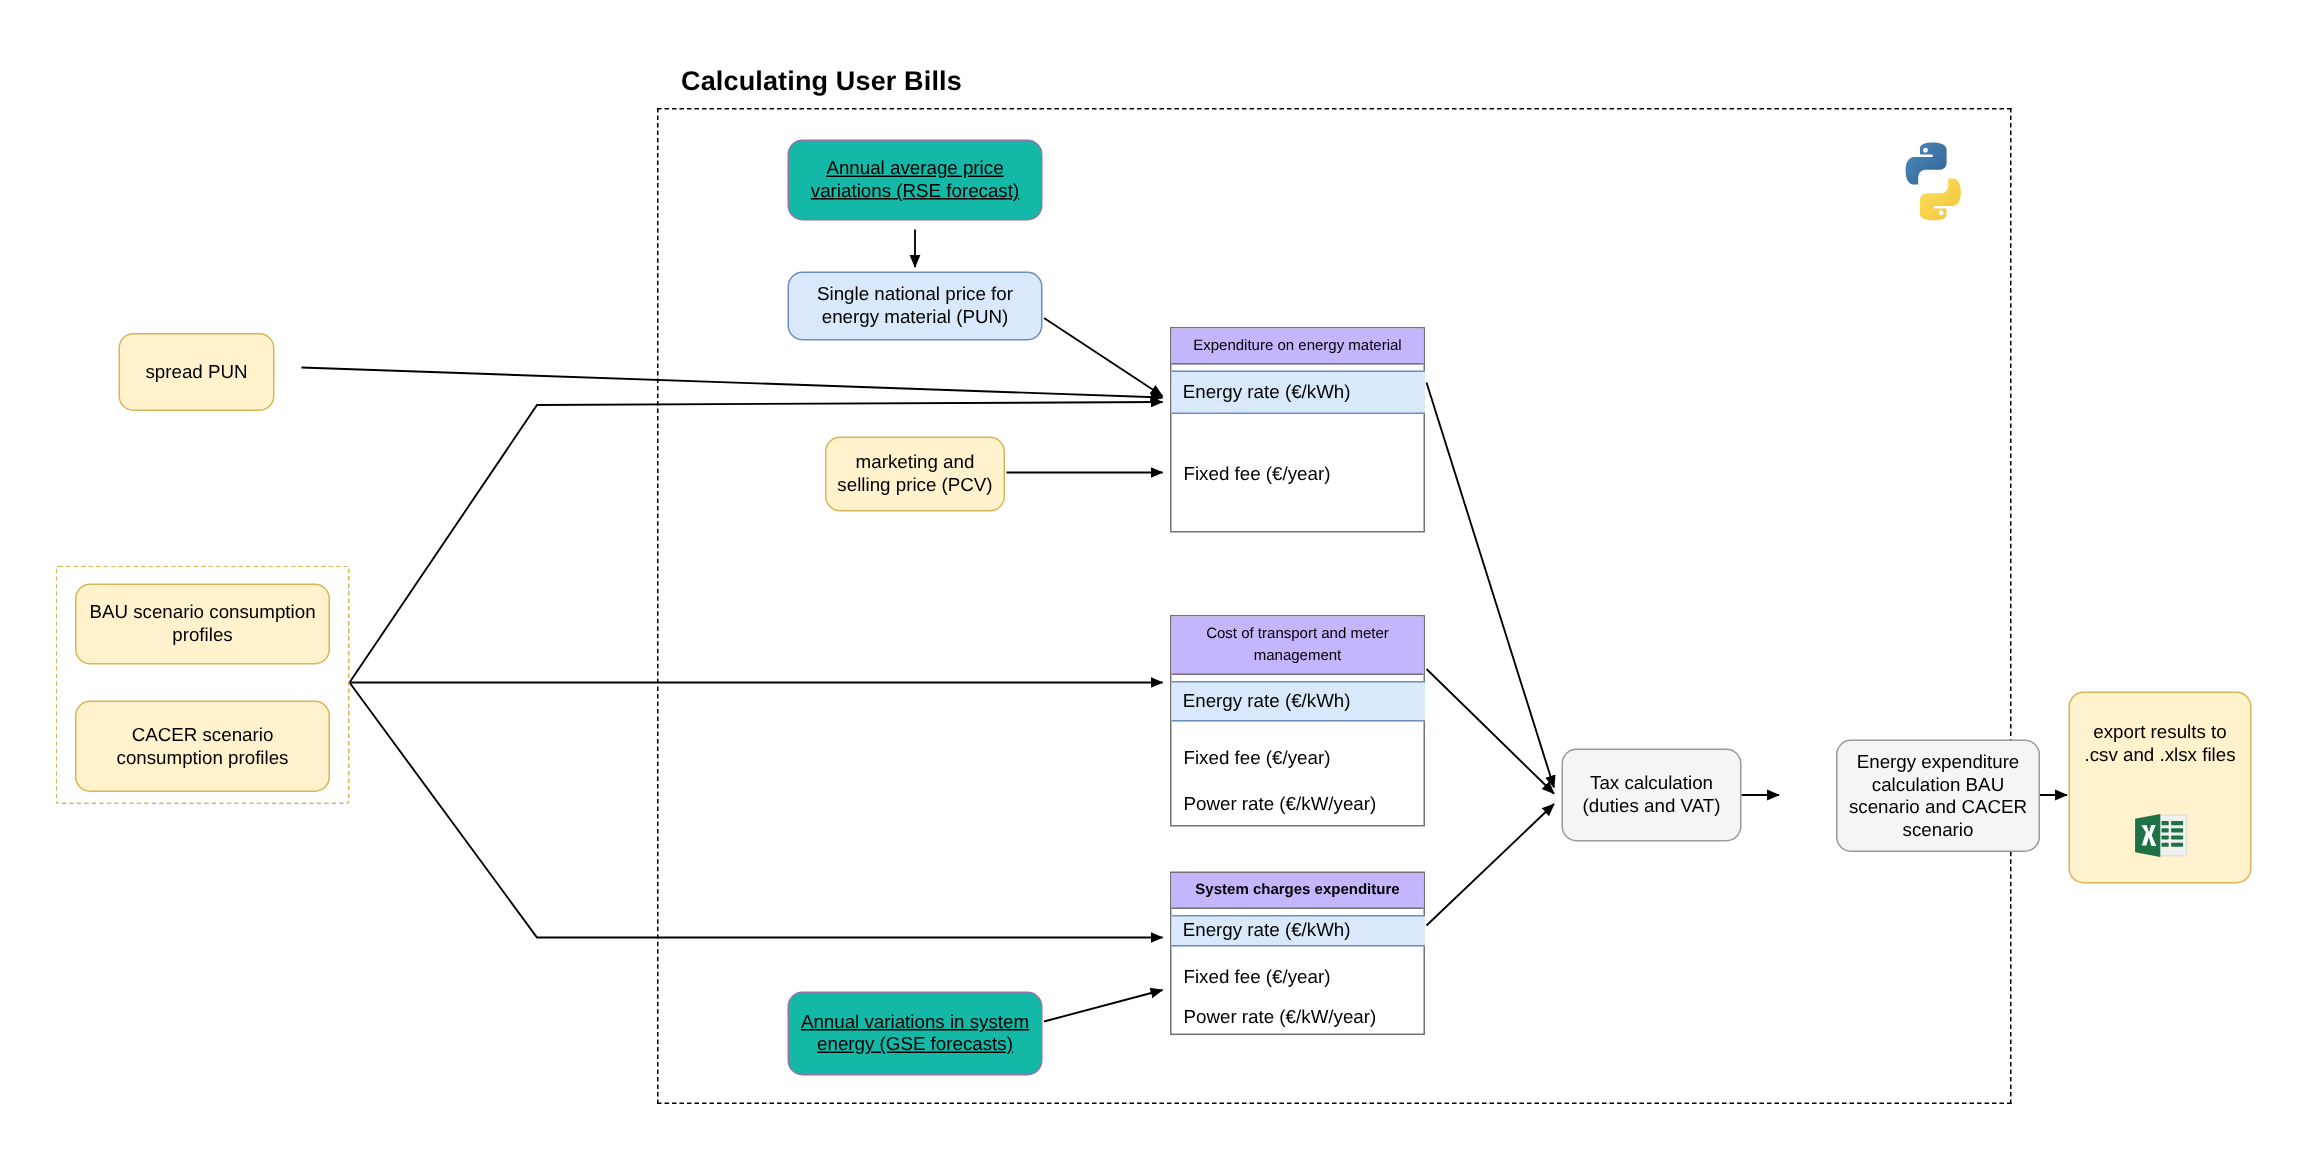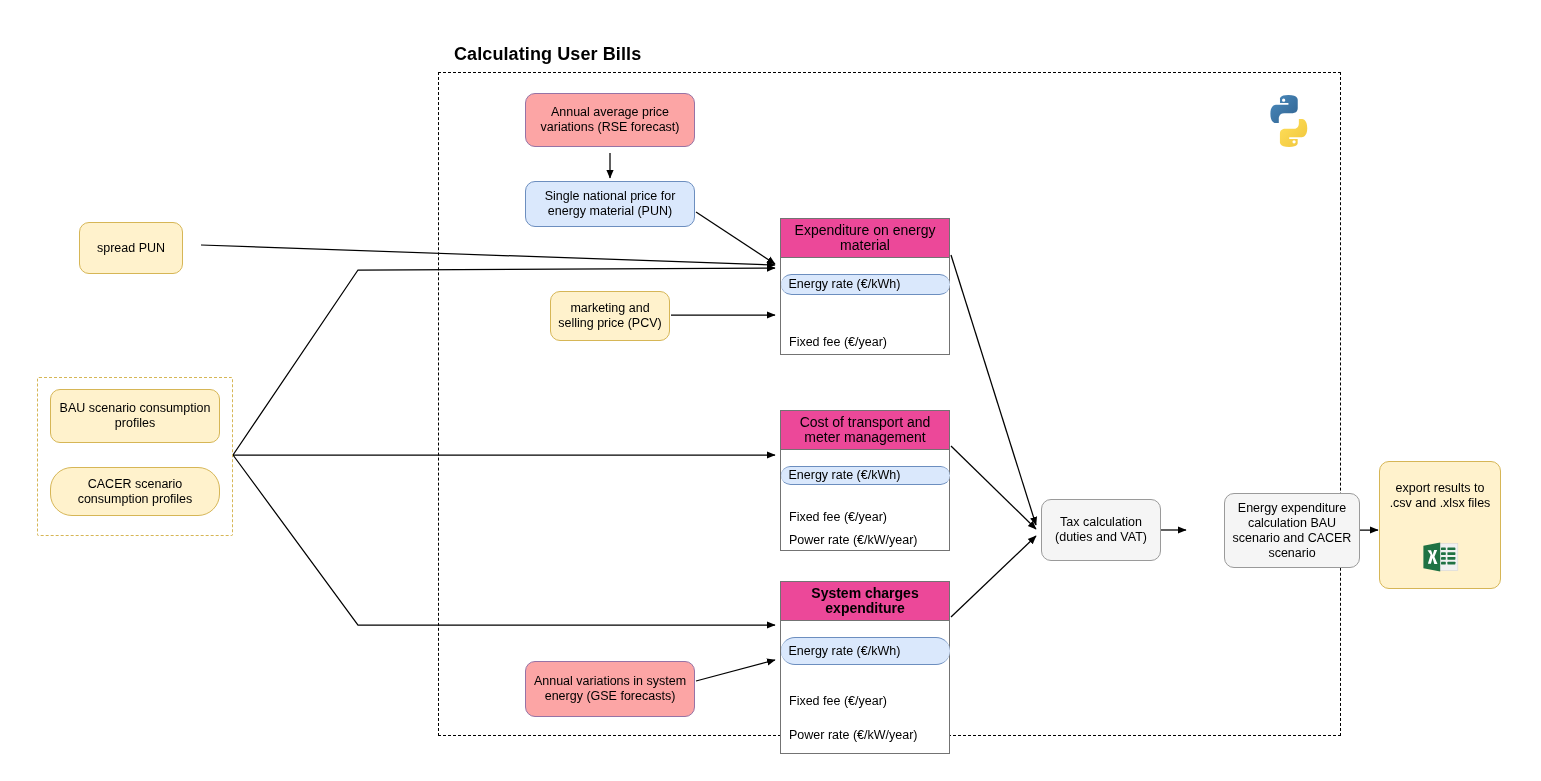--- a/index.html
+++ b/index.html
@@ -28,21 +28,21 @@
     display:flex;
     align-items:center;
     justify-content:center;
     text-align:center;
     font-size:12.5px;
     line-height:15px;
     border-radius:10px;
     padding:4px 7px;
   }
   .node-yellow{ background:#fff2cc; border:1.3px solid #d6b656; }
-  .node-purple{ background:#fca5a5; border:1.3px solid #9673a6; }
+  .node-purple{ background:#14b8a6; border:1.3px solid #9673a6;text-decoration:underline; }
   .node-blue{   background:#dae8fc; border:1.3px solid #6c8ebf; }
   .node-gray{   background:#f5f5f5; border:1.3px solid #9a9a9a; }
 
   
   .dash-box{
     position:absolute;
     box-sizing:border-box;
     background:transparent;
   }
   #boundary{
@@ -68,41 +68,40 @@
     position:absolute;
     box-sizing:border-box;
     border:1.2px solid #737373;
     background:#ffffff;
     display:flex;
     flex-direction:column;
     font-size:12.5px;
   }
   .tbl .th{
     box-sizing:border-box;
-    background:#ec4899;
+    background:#c4b5fd;
     border-bottom:1.2px solid #737373;
     text-align:center;
     padding:4px 6px;
     line-height:15px;
-    font-size:14px;
+    font-size:10px;
   }
   .tbl .th.bold{font-weight:bold;}
   .tbl .row{
     box-sizing:border-box;
     padding:0 8px;
     display:flex;
     align-items:center;
     line-height:15px;
   }
   .tbl .row.hl{
     background:#dae8fc;
     border-top:1.2px solid #6c8ebf;
     border-bottom:1.2px solid #6c8ebf;
-    margin:16px -0.5px;
-    border-radius:14px;
+    margin:4px -0.5px;
   }
   
   #python-logo{
     position:absolute;
     left:1258px; top:90px;
     width:62px; height:62px;
   }
   
   #excel-icon{
     position:absolute;
@@ -168,21 +167,21 @@
       </defs>
       <path fill="url(#pyb)" d="M54,9 C38,9 39,16 39,16 l0,7 15,0 0,3 -21,0 c0,0 -11,-1.2 -11,16 c0,17.2 9.5,16.6 9.5,16.6 l5.4,0 0,-8 c0,0 -0.3,-9.5 9.4,-9.5 l15.2,0 c0,0 9,0.15 9,-8.7 l0,-14.6 c0,0 1.4,-8.8 -16.5,-8.8 z M45.5,15.2 a2.9,2.9 0 1 1 0,5.8 a2.9,2.9 0 0 1 0,-5.8 z"></path>
       <path fill="url(#pyy)" d="M55.4,101 c16,0 15,-7 15,-7 l0,-7 -15,0 0,-3 21,0 c0,0 11,1.2 11,-16 c0,-17.2 -9.5,-16.6 -9.5,-16.6 l-5.4,0 0,8 c0,0 0.3,9.5 -9.4,9.5 l-15.2,0 c0,0 -9,-0.15 -9,8.7 l0,14.6 c0,0 -1.4,8.8 16.5,8.8 z M64,94.8 a2.9,2.9 0 1 1 0,-5.8 a2.9,2.9 0 0 1 0,5.8 z"></path>
     </svg>
   </div>
 
   <div class="node node-yellow" style="left:79px;top:222px;width:104px;height:52px;">spread PUN</div>
 
   <div class="node node-yellow" style="left:50px;top:389px;width:170px;height:54px;">BAU scenario consumption profiles</div>
 
-  <div class="node node-yellow" style="left:50px;top:467px;width:170px;height:49px;border-radius:22px;">CACER scenario consumption profiles</div>
+  <div class="node node-yellow" style="left:50px;top:467px;width:170px;height:61px;">CACER scenario consumption profiles</div>
 
   <div class="node node-purple" style="left:525px;top:93px;width:170px;height:54px;">Annual average price variations (RSE forecast)</div>
 
   <div class="node node-blue" style="left:525px;top:181px;width:170px;height:46px;">Single national price for energy material (PUN)</div>
 
   <div class="node node-yellow" style="left:550px;top:291px;width:120px;height:50px;">marketing and selling price (PCV)</div>
 
   <div class="node node-purple" style="left:525px;top:661px;width:170px;height:56px;">Annual variations in system energy (GSE forecasts)</div>
 
   <div class="tbl" style="left:780px;top:218px;width:170px;height:137px;">
@@ -201,21 +200,21 @@
       <span>Energy rate (€/kWh)</span>
     </div>
     <div class="row" style="height:28px;margin-top:7px;">
       <span>Fixed fee (€/year)</span>
     </div>
     <div class="row" style="height:28px;margin-top:5px;">
       <span>Power rate (€/kW/year)</span>
     </div>
   </div>
 
-  <div class="tbl" style="left:780px;top:581px;width:170px;height:173px;">
+  <div class="tbl" style="left:780px;top:581px;width:170px;height:109px;">
     <div class="th bold">System charges expenditure</div>
     <div class="row hl" style="height:28px;">
       <span>Energy rate (€/kWh)</span>
     </div>
     <div class="row" style="height:28px;margin-top:6px;">
       <span>Fixed fee (€/year)</span>
     </div>
     <div class="row" style="height:28px;margin-top:6px;">
       <span>Power rate (€/kW/year)</span>
     </div>

